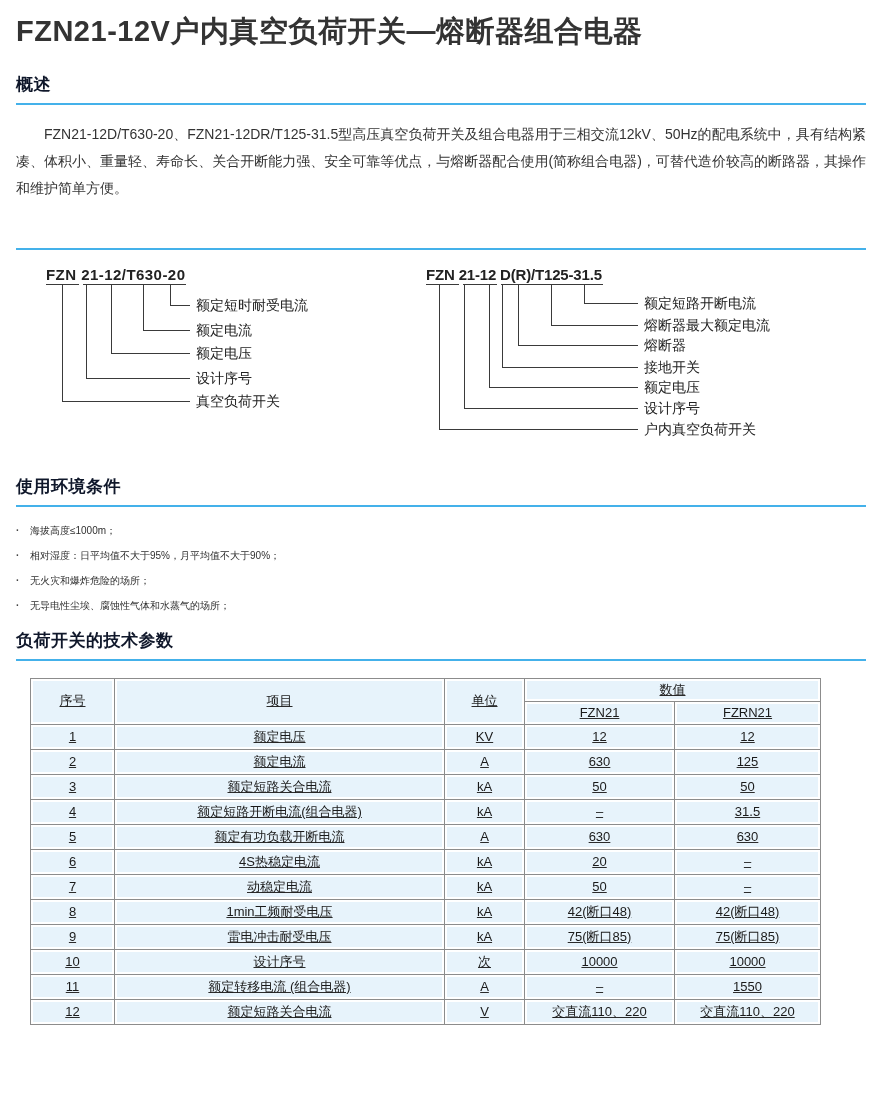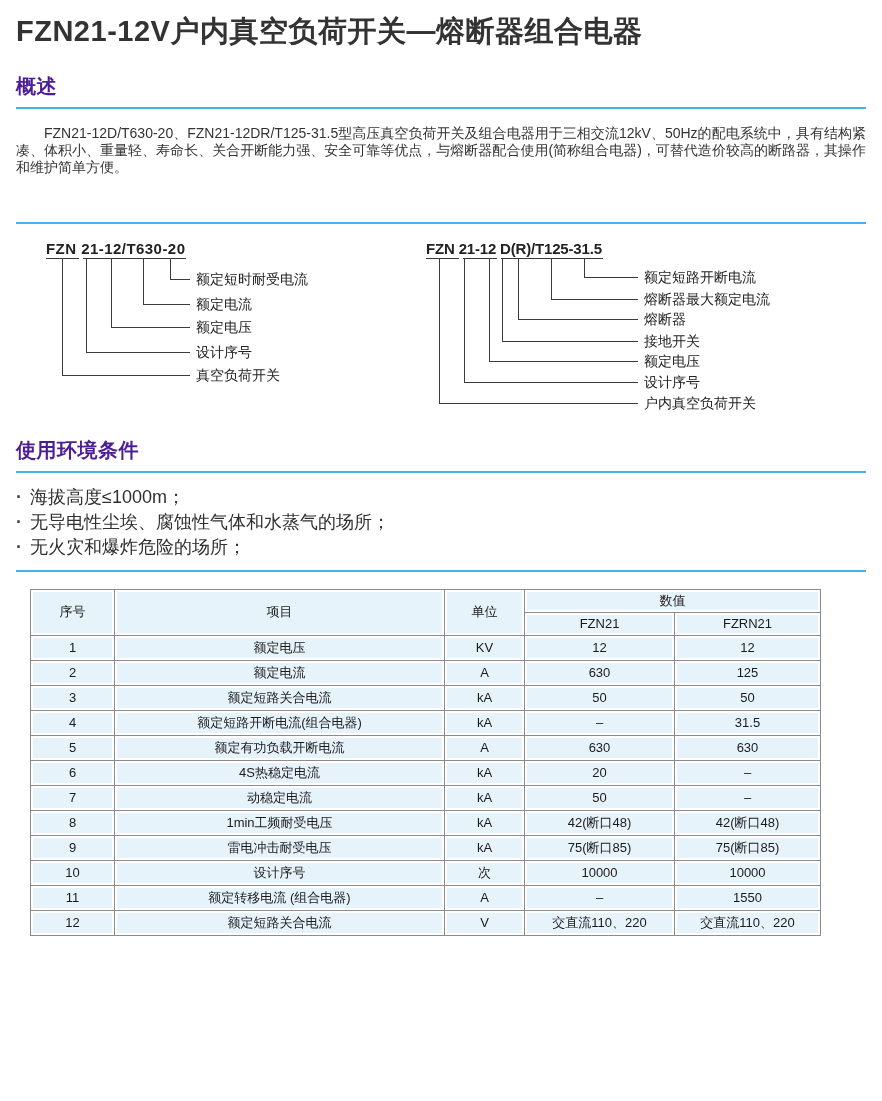--- a/index.html
+++ b/index.html
@@ -11,45 +11,45 @@
   }
   .page { padding: 14px 16px 16px 16px; border-radius: 17px; }
 
   .doc-title {
     font-size: 29px; font-weight: 700; color: #333;
     letter-spacing: 0.5px; line-height: 1.2;
   }
 
   .section { margin-top: 24px; }
   .section h2 {
-    font-size: 20px; font-weight: 700; color: #4c1d95; letter-spacing: 0.5px;
+    font-size: 17px; font-weight: 700; color: #0f172a; letter-spacing: 0.5px;
   }
   .rule { height: 2px; background: #44b1ea; margin-top: 7px; }
 
   .overview-body {
-    margin-top: 16px; font-size: 14px; line-height: 17px;
+    margin-top: 16px; font-size: 14px; line-height: 27px;
     text-align: justify; text-indent: 2em; color: #333;
   }
 
   .section--models { margin-top: 46px; }
   .model-diagrams { position: relative; height: 205px; margin-top: 4px; }
   .model-diagrams svg { position: absolute; left: 0; top: 0; }
   .model-code { font-size: 15px; font-weight: 700; fill: #222; letter-spacing: 1px; }
   .model-label { font-size: 14px; fill: #222; }
   .diag-line { stroke: #3a3a3a; stroke-width: 1; fill: none; }
 
-  .section--env { margin-top: 4px; }
+  .section--env { margin-top: 16px; }
   .env-list { list-style: none; margin-top: 17px; }
-  .env-list li { font-size: 18px; color: #2f2f2f; margin-bottom: 11px; line-height: 14px; }
+  .env-list li { font-size: 10px; color: #2f2f2f; margin-bottom: 11px; line-height: 14px; }
   .env-list .bullet { display: inline-block; width: 14px; font-weight: 700; color: #444; }
 
   .section--tech { margin-top: 16px; }
   table.tech {
     border-collapse: collapse; margin: 17px 0 0 14px;
-    table-layout: fixed; width: 790px;
+    table-layout: fixed; width: 790px; text-decoration: underline;
   }
   table.tech td, table.tech th {
     border: 1px solid #8c8c8c;
     background: #e7f3fb;
     box-shadow: inset 0 0 0 2px #ffffff;
     font-size: 13px; font-weight: 400; color: #1a1a1a;
     text-align: center; vertical-align: middle;
     height: 25px; padding: 0 4px;
   }
   table.tech tr.hdr th { height: 23px; }
@@ -119,26 +119,28 @@
         <text class="model-label" x="628" y="180">户内真空负荷开关</text>
       </svg>
     </div>
   </div>
 
   <div class="section section--env">
     <h2>使用环境条件</h2>
     <div class="rule"></div>
     <ul class="env-list">
       <li><span class="bullet">·</span><span>海拔高度≤1000m；</span></li>
+      <li><span class="bullet">·</span><span>相对湿度：日平均值不大于95%，月平均值不大于90%；</span></li>
+      <li><span class="bullet">·</span><span>无火灾和爆炸危险的场所；</span></li>
       <li><span class="bullet">·</span><span>无导电性尘埃、腐蚀性气体和水蒸气的场所；</span></li>
-      <li><span class="bullet">·</span><span>无火灾和爆炸危险的场所；</span></li>
     </ul>
   </div>
 
   <div class="section section--tech">
+    <h2>负荷开关的技术参数</h2>
     <div class="rule"></div>
 
     <table class="tech">
       <colgroup>
         <col style="width:84px">
           <col style="width:330px">
           <col style="width:80px">
           <col style="width:150px">
           <col style="width:146px">
       </colgroup>

